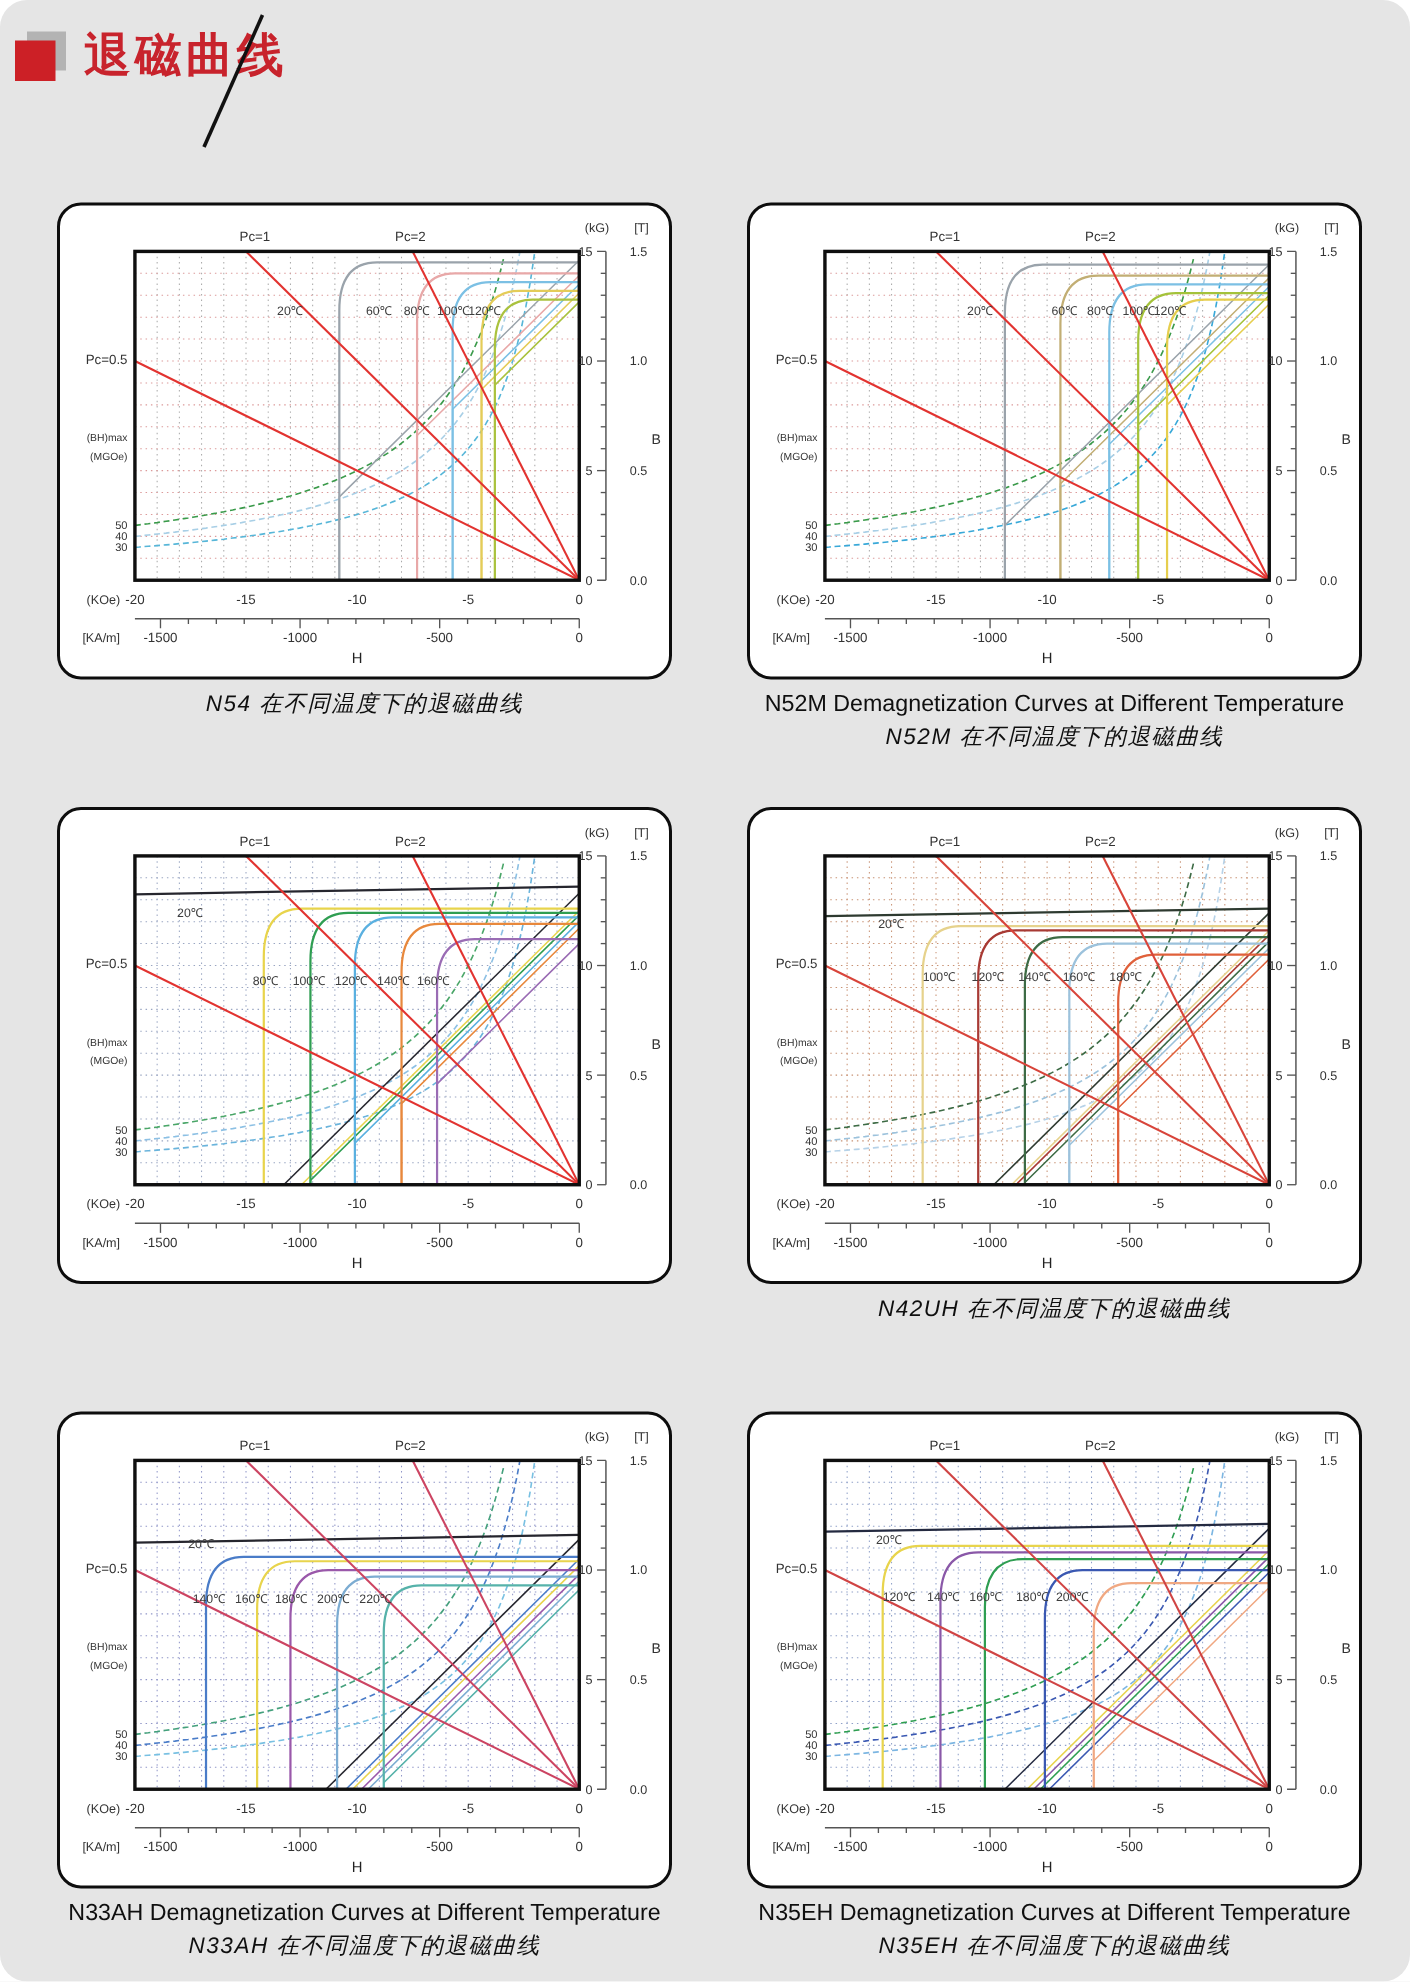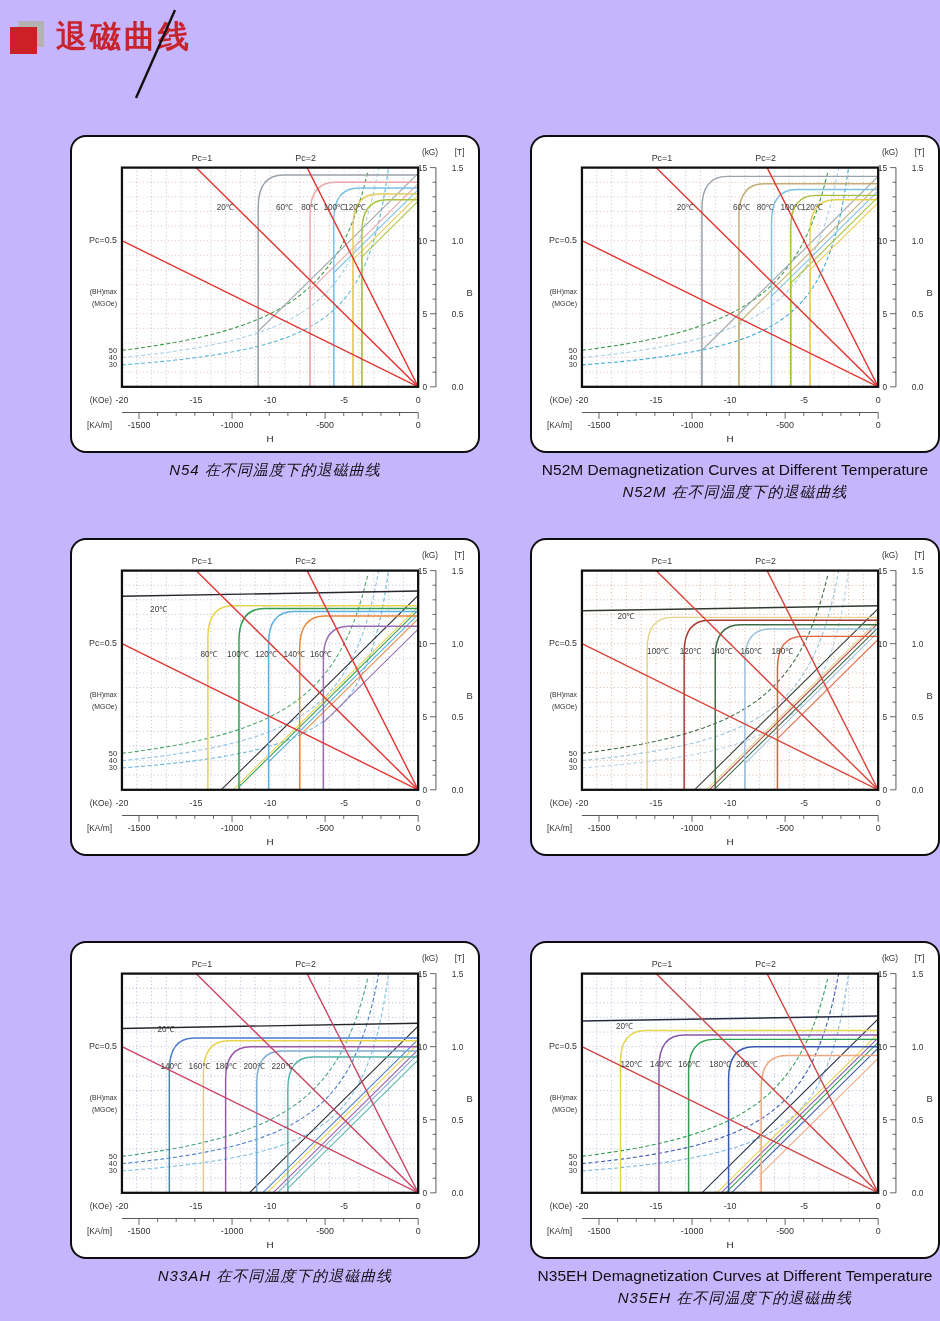--- a/index.html
+++ b/index.html
@@ -1,29 +1,29 @@
 <!DOCTYPE html>
 <html><head>
 <meta charset="utf-8">
 <style>
   html,body{margin:0;padding:0;background:#ffffff;}
-  .page{position:relative;width:940px;height:1321px;background:#c4b5fd;overflow:hidden;
-        font-family:"Liberation Sans",sans-serif;}
+  .page{position:relative;width:940px;height:1321px;background:#e5e5e5;overflow:hidden;
+        font-family:"Liberation Sans",sans-serif;border-radius:18px;}
   
   .hdr{position:absolute;top:0;left:0;width:940px;height:130px;}
   .sq-shadow{position:absolute;left:18px;top:21px;width:26px;height:26px;background:#b3b3b3;}
   .sq-red{position:absolute;left:10px;top:27px;width:27px;height:27px;background:#cc2026;}
   .t-zh{position:absolute;left:56px;top:16px;font-size:31px;font-weight:bold;color:#c8232c;
         letter-spacing:3px;white-space:nowrap;}
   .slash-svg{position:absolute;left:128px;top:8px;}
   .t-en{position:absolute;left:150px;top:44px;font-size:24px;color:#141414;letter-spacing:.5px;
         white-space:nowrap;}
   
   .grid{position:absolute;top:135px;left:38px;display:grid;
-        grid-template-columns:410px 410px;column-gap:50px;row-gap:35px;margin-left:32px;}
+        grid-template-columns:410px 410px;column-gap:50px;row-gap:35px;}
   .cell{width:410px;}
   .panel{width:410px;height:318px;border:2.5px solid #0d0d0d;border-radius:16px;
          box-sizing:border-box;background:#fff;}
   .panel svg{display:block;width:100%;height:100%;font-family:"Liberation Sans",sans-serif;}
   .caption{margin-top:6px;height:44px;text-align:center;color:#0f0f0f;}
   .cap-en{font-size:15.5px;line-height:22px;}
   .cap-zh{font-size:15px;line-height:22px;letter-spacing:1px;font-style:italic;}
 </style>
 </head>
 <body>
@@ -634,20 +634,21 @@
               <text x="85.99999999999997" y="79.88" font-size="8.3" text-anchor="start" fill="#3d3d3d">20℃</text>
               <text x="116.00000000000001" y="115.4" font-size="8.3" text-anchor="start" fill="#3d3d3d">100℃</text>
               <text x="149" y="115.4" font-size="8.3" text-anchor="start" fill="#3d3d3d">120℃</text>
               <text x="180.49999999999997" y="115.4" font-size="8.3" text-anchor="start" fill="#3d3d3d">140℃</text>
               <text x="210.49999999999997" y="115.4" font-size="8.3" text-anchor="start" fill="#3d3d3d">160℃</text>
               <text x="242" y="115.4" font-size="8.3" text-anchor="start" fill="#3d3d3d">180℃</text>
             </g>
           </svg>
       </div>
       <div class="caption">
+        <div class="cap-zh">N42UH 在不同温度下的退磁曲线</div>
       </div>
     </section>
 
     <section class="cell">
       <div class="panel">
         <svg viewBox="0 0 410 318">
             <defs>
               <clipPath id="cp4">
                 <rect x="50" y="31" width="300" height="222"></rect>
               </clipPath>
@@ -786,20 +787,21 @@
               <text x="85.99999999999997" y="90.24000000000001" font-size="8.3" text-anchor="start" fill="#3d3d3d">20℃</text>
               <text x="89.00000000000003" y="127.24000000000001" font-size="8.3" text-anchor="start" fill="#3d3d3d">140℃</text>
               <text x="117.5" y="127.24000000000001" font-size="8.3" text-anchor="start" fill="#3d3d3d">160℃</text>
               <text x="144.5" y="127.24000000000001" font-size="8.3" text-anchor="start" fill="#3d3d3d">180℃</text>
               <text x="173" y="127.24000000000001" font-size="8.3" text-anchor="start" fill="#3d3d3d">200℃</text>
               <text x="201.5" y="127.24000000000001" font-size="8.3" text-anchor="start" fill="#3d3d3d">220℃</text>
             </g>
           </svg>
       </div>
       <div class="caption">
+        <div class="cap-en">N33AH Demagnetization Curves at Different Temperature</div>
         <div class="cap-zh">N33AH 在不同温度下的退磁曲线</div>
       </div>
     </section>
 
     <section class="cell">
       <div class="panel">
         <svg viewBox="0 0 410 318">
             <defs>
               <clipPath id="cp5">
                 <rect x="50" y="31" width="300" height="222"></rect>

